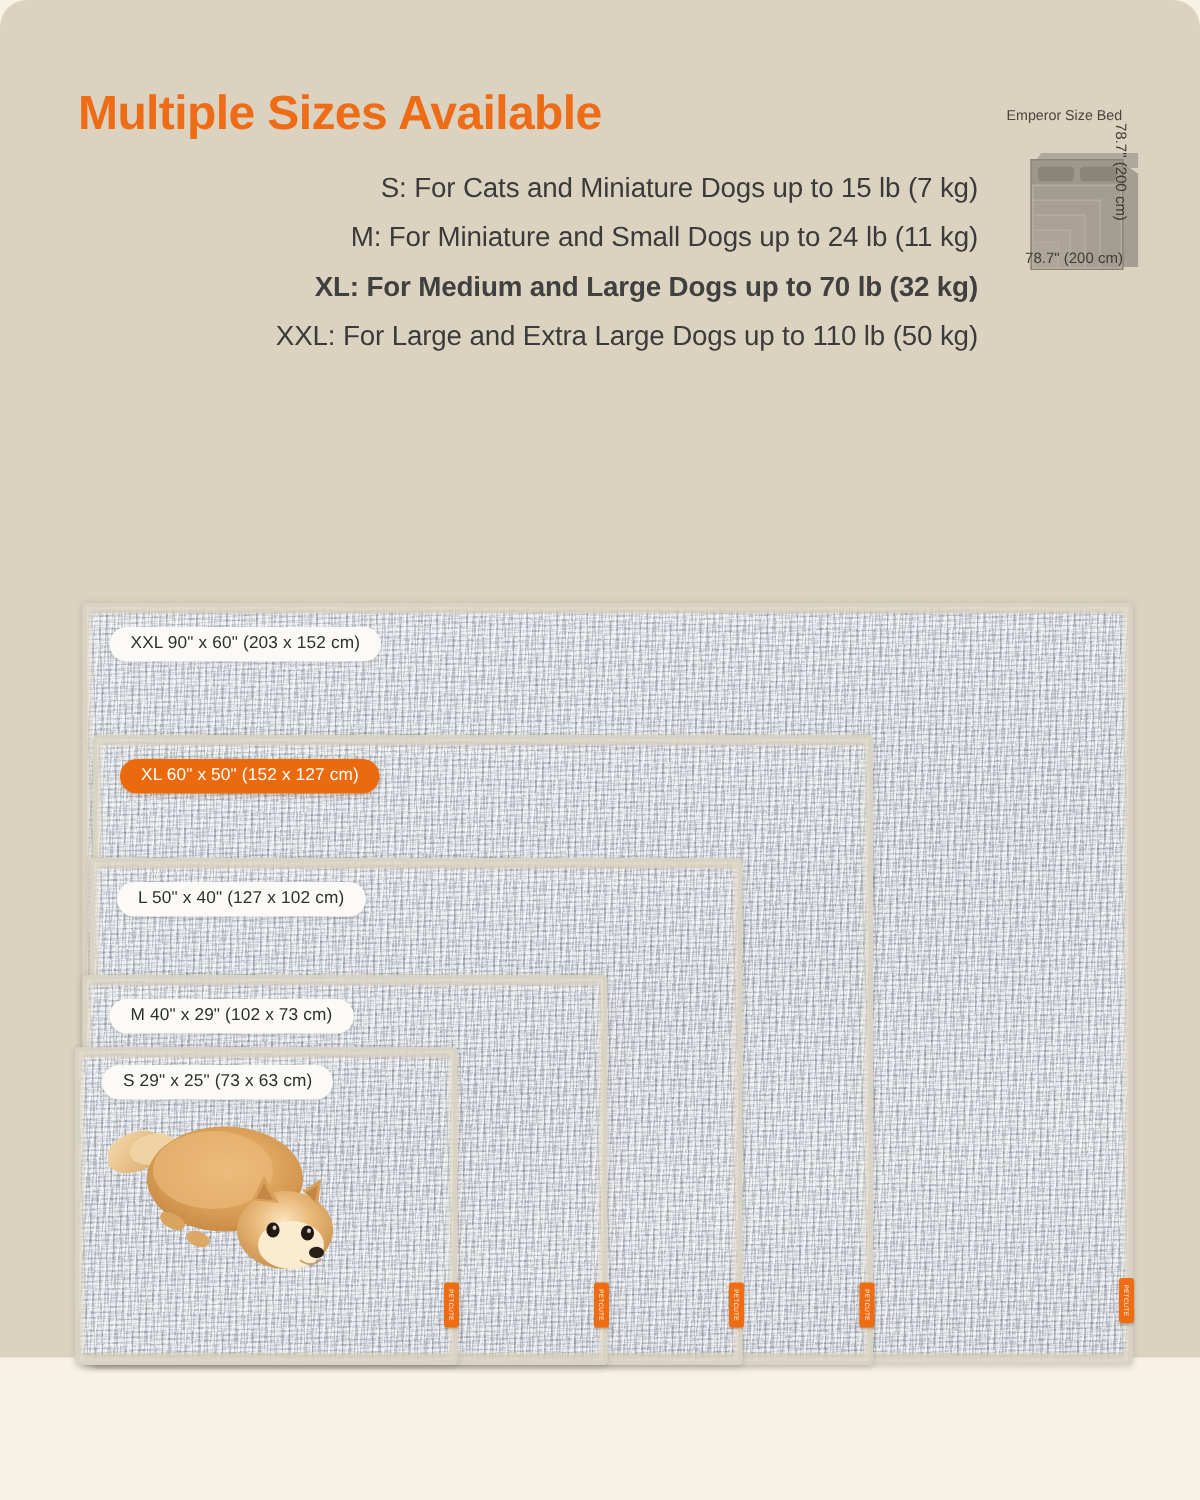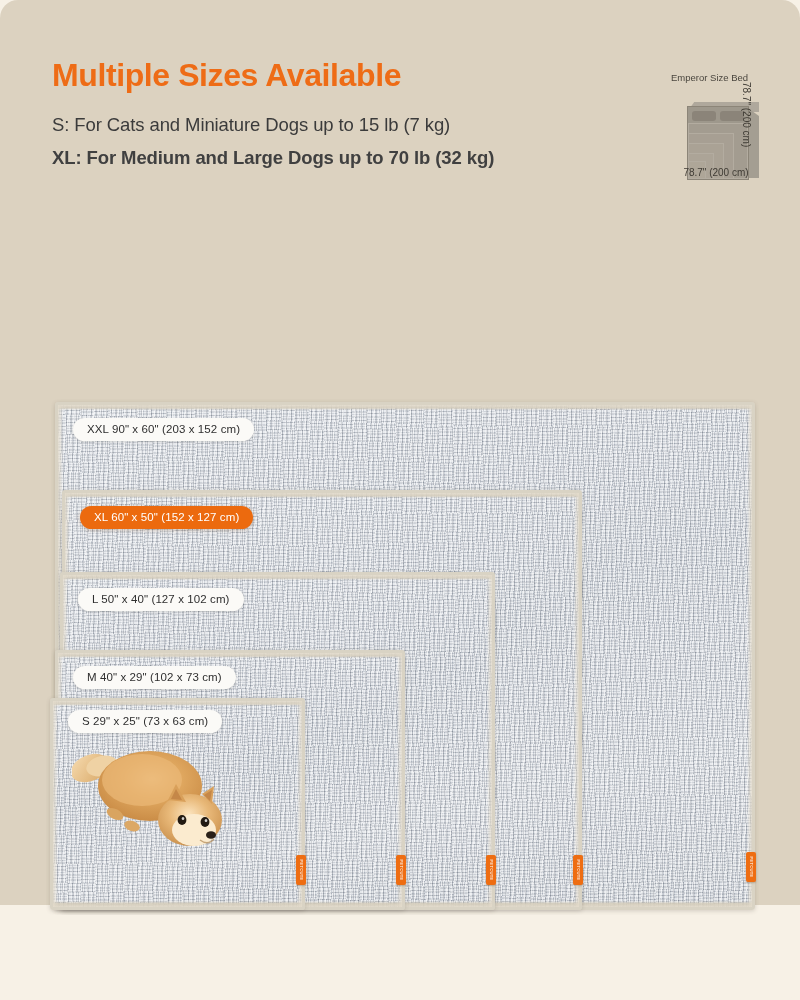--- a/index.html
+++ b/index.html
@@ -24,21 +24,21 @@
 
   
   .headline{
     position:absolute;left:52px;top:57px;
     font-size:32px;font-weight:bold;color:#EE6C16;
     letter-spacing:-0.4px;
   }
   .size-list{position:absolute;left:52px;top:108px;width:600px;}
   .size-line{
     font-size:18.5px;color:#3B3B3B;line-height:33px;
-    letter-spacing:-0.1px;white-space:nowrap;
+    letter-spacing:-0.1px;white-space:nowrap;text-align:right;
   }
   .size-line.bold{font-weight:bold;color:#404040;}
 
   
   .bed-wrap{position:absolute;left:655px;top:36px;width:130px;height:120px;margin-top:36px;}
   .bed-title{
     position:absolute;left:16px;top:0;font-size:9.5px;color:#4A463E;
     white-space:nowrap;
   }
   .bed-box{
@@ -175,21 +175,23 @@
 
 <div id="page">
 
   <div class="top-panel"></div>
   <div class="bottom-cream"></div>
 
   <div class="headline">Multiple Sizes Available</div>
 
   <div class="size-list">
     <div class="size-line">S: For Cats and Miniature Dogs up to 15 lb (7 kg)</div>
+    <div class="size-line">M: For Miniature and Small Dogs up to 24 lb (11 kg)</div>
     <div class="size-line bold">XL: For Medium and Large Dogs up to 70 lb (32 kg)</div>
+    <div class="size-line">XXL: For Large and Extra Large Dogs up to 110 lb (50 kg)</div>
   </div>
 
   <div class="bed-wrap">
     <div class="bed-title">Emperor Size Bed</div>
     <div class="bed-box">
       <div class="bed-side"></div>
       <div class="bed-top"></div>
       <div class="bed-face"></div>
       <div class="pillow p1"></div>
       <div class="pillow p2"></div>

